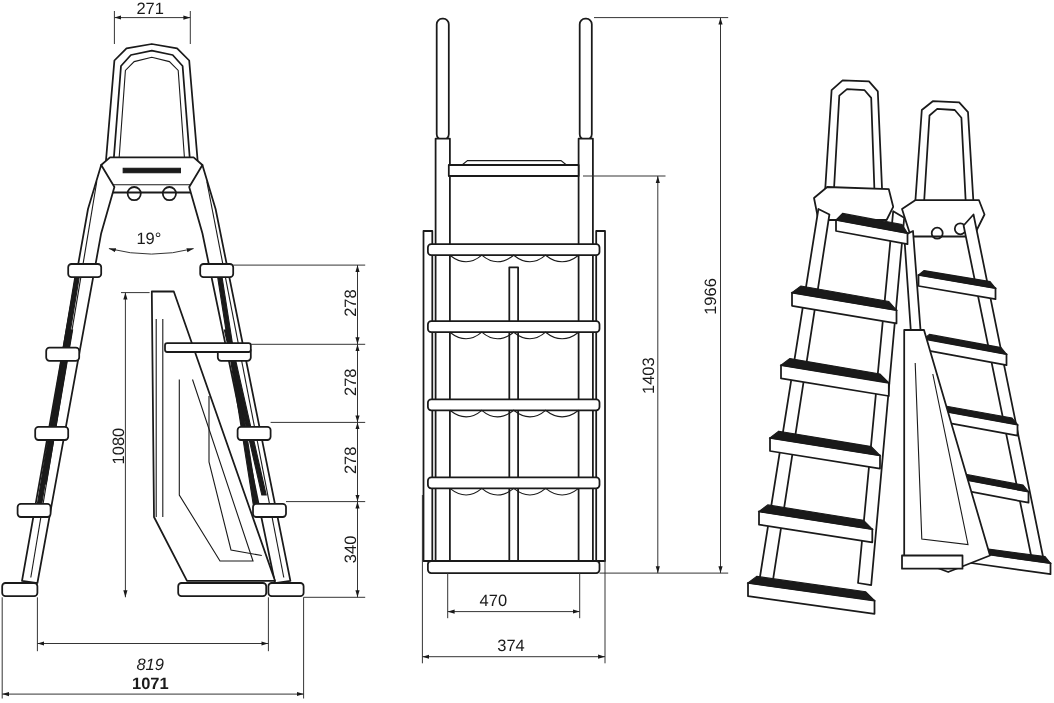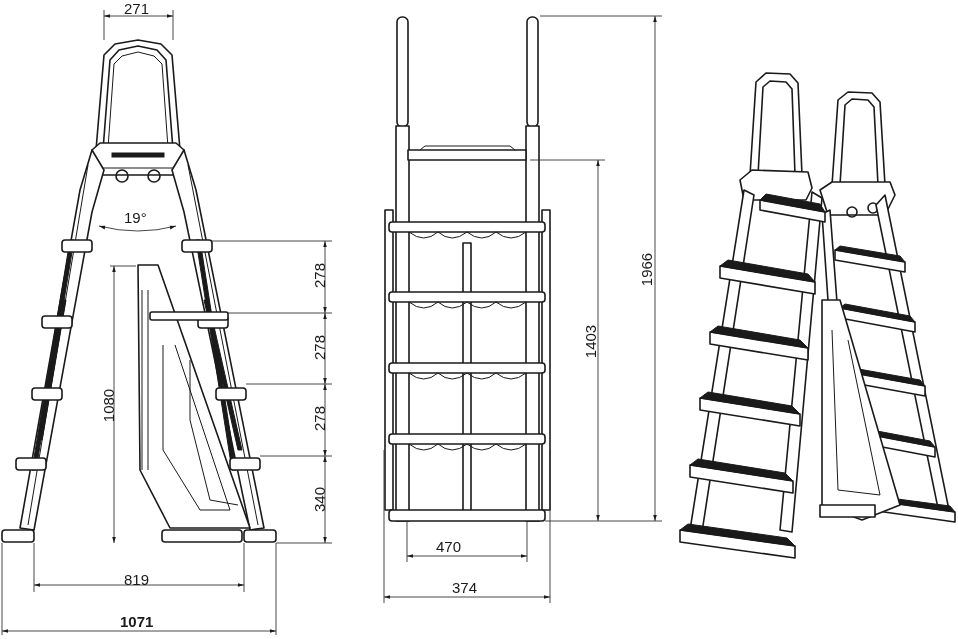--- a/index.html
+++ b/index.html
@@ -185,19 +185,19 @@
   </g>
 </svg>
 
 <div class="lbl" style="left:124px;top:1px;">271</div>
 <div class="lbl" style="left:124px;top:210px;">19°</div>
 <div class="lbl rot" style="left:304px;top:268px;width:30px;text-align:center;">278</div>
 <div class="lbl rot" style="left:304px;top:340px;width:30px;text-align:center;">278</div>
 <div class="lbl rot" style="left:304px;top:411px;width:30px;text-align:center;">278</div>
 <div class="lbl rot" style="left:304px;top:492px;width:30px;text-align:center;">340</div>
 <div class="lbl rot" style="left:88px;top:398px;width:40px;text-align:center;">1080</div>
-<div class="lbl" style="left:124px;top:572px;">819</div>
+<div class="lbl" style="left:124px;top:597px;font-style:italic;">819</div>
 <div class="lbl" style="left:120px;top:614px;font-weight:bold;">1071</div>
 
 <div class="lbl rot" style="left:626px;top:262px;width:40px;text-align:center;">1966</div>
 <div class="lbl rot" style="left:570px;top:334px;width:40px;text-align:center;">1403</div>
 <div class="lbl" style="left:436px;top:539px;">470</div>
 <div class="lbl" style="left:452px;top:580px;">374</div>
 
 </body></html>

